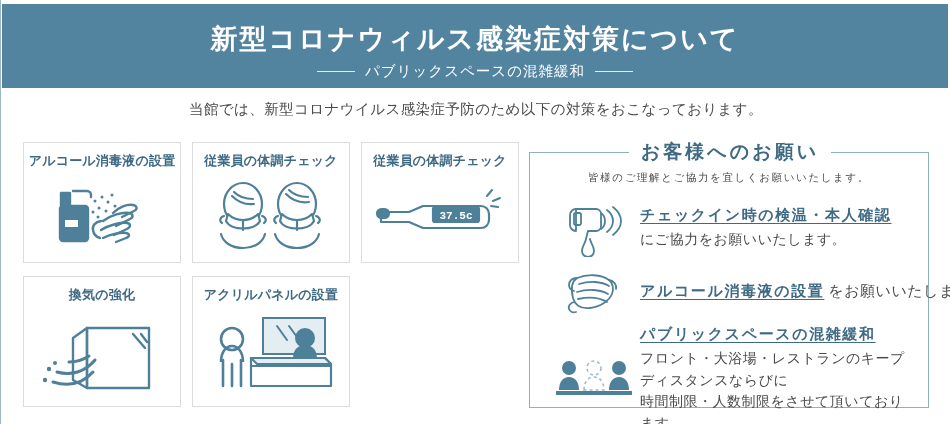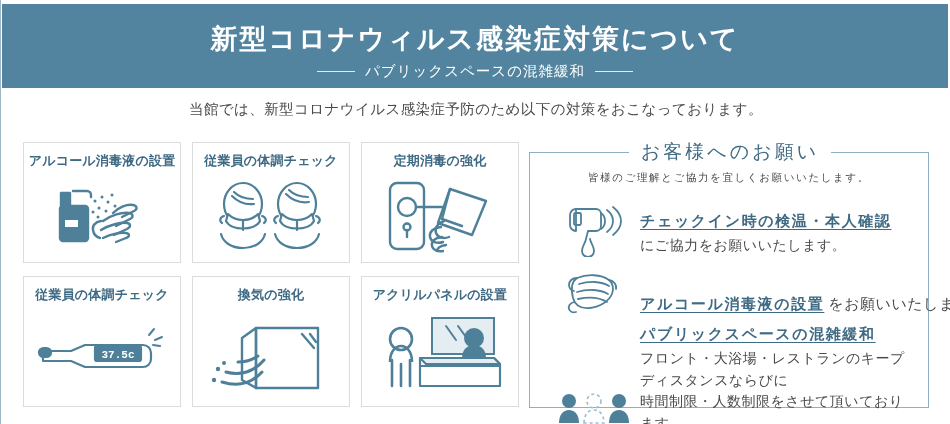--- a/index.html
+++ b/index.html
@@ -134,40 +134,40 @@
     top: -14px;
     width: 400px;
     text-align: center;
     pointer-events: none;
   }
   .panel-title span {
     display: inline-block;
     background: #ffffff;
     padding: 0 12px;
     font-size: 19px;
-    font-weight: normal;
+    font-weight: bold;
     color: #3f6a84;
     letter-spacing: 3px;
   }
   .panel-lead {
     margin: 18px 0 0 0;
     text-align: center;
     font-size: 10.5px;
     color: #4a4a4a;
     letter-spacing: 1.6px;
   }
 
   .req-list {
     margin: 0;
     padding: 10px 0 0 0;
     list-style: none;
   }
   .req-item {
     display: flex;
-    align-items: flex-end;
+    align-items: center;
     padding: 0 14px 0 18px;
   }
   .req-item + .req-item { margin-top: 7px; }
   .req-icon {
     width: 92px;
     min-width: 92px;
     display: flex;
     align-items: center;
     justify-content: center;
     padding-top: 4px;
@@ -272,40 +272,20 @@
             <path d="M74 36 c8 8 22 8 30 0 l2 7 c-5 10-29 10-34 0 z" fill="#ffffff"></path>
             <path d="M89 42 v10"></path>
             <path d="M70 38 c-4 1-5 5-2 7"></path>
             <path d="M108 38 c4 1 5 5 2 7"></path>
             <path d="M89 70 c-12 0-20-6-22-14 M111 56 c-2 8-10 14-22 14"></path>
           </g>
         </svg>
       </div>
     </div>
 
-    <div class="card">
-      <div class="card-title">定期消毒の強化</div>
-      <div class="card-icon">
-        <svg width="124" height="78" viewBox="0 0 124 78">
-          <g fill="none" stroke="#4f8099" stroke-width="2.4" stroke-linecap="round" stroke-linejoin="round">
-            <rect x="12" y="6" width="34" height="66" rx="7"></rect>
-            <circle cx="29" cy="30" r="9"></circle>
-            <path d="M38 30 h26"></path>
-            <circle cx="29" cy="50" r="3.5"></circle>
-            <path d="M29 53 v7"></path>
-            <path d="M72 12 l36 12 -14 34 -34 -12 z"></path>
-            <path d="M72 12 l-8 30 20 7"></path>
-            <path d="M66 44 c-6 2-10 7-8 12 2 5 8 6 13 4"></path>
-            <path d="M63 50 c-8 1-12 5-11 10 1 5 7 7 13 5"></path>
-            <path d="M64 60 c-8 1-11 5-10 9 1 4 6 6 11 5"></path>
-            <path d="M68 68 c-6 1-9 3-9 6"></path>
-          </g>
-        </svg>
-      </div>
-    </div>
 
     <div class="card">
       <div class="card-title">従業員の体調チェック</div>
       <div class="card-icon">
         <svg width="138" height="60" viewBox="0 0 138 60">
           <g fill="none" stroke="#4f8099" stroke-width="2.2" stroke-linecap="round" stroke-linejoin="round">
             <path d="M10 26 h28 l14 -6 h58 a8 8 0 0 1 8 8 v6 a8 8 0 0 1 -8 8 H52 l-14 -6 H10 z"></path>
             <rect x="6" y="23" width="12" height="9" rx="4.5" fill="#4f8099" stroke="#4f8099"></rect>
             <rect x="62" y="21" width="46" height="15" rx="2" fill="#4f8099" stroke="#4f8099"></rect>
             <path d="M116 10 l5 -6 M122 15 l7 -3 M120 20 l7 1" stroke-width="2"></path>

